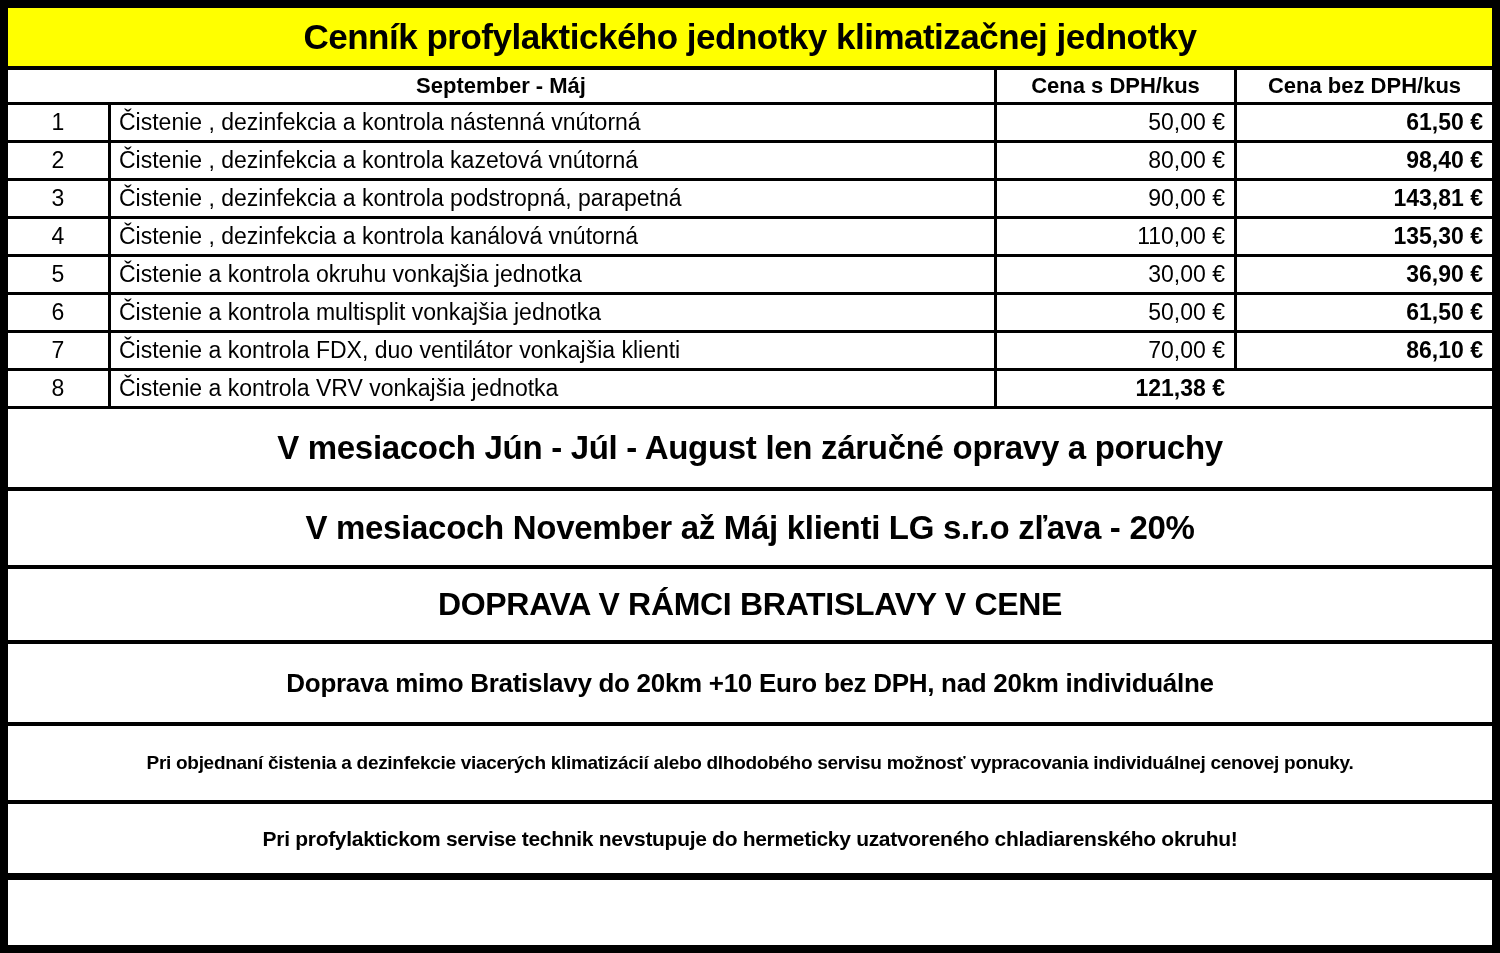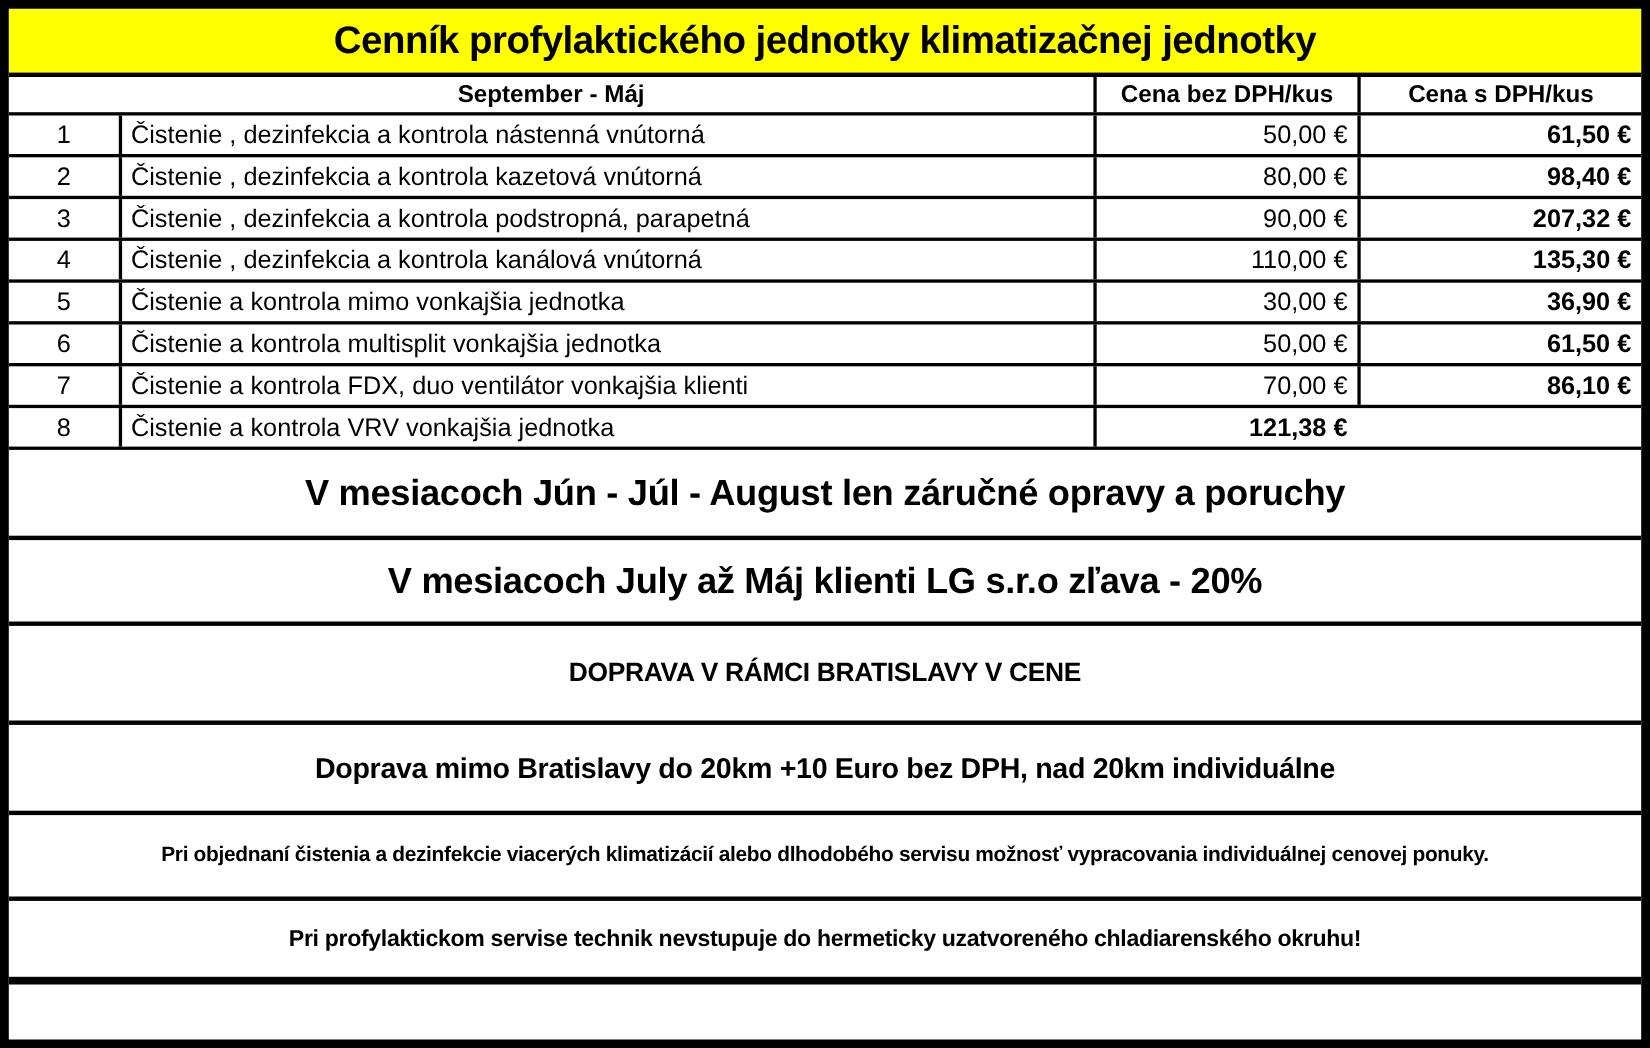--- a/index.html
+++ b/index.html
@@ -68,21 +68,21 @@
     align-items: center;
     justify-content: center;
     text-align: center;
     font-weight: bold;
     border-bottom: 4px solid var(--black);
     letter-spacing: -0.3px;
     padding: 0 14px;
   }
   .note-1 { height: 82px; font-size: 33px; }
   .note-2 { height: 78px; font-size: 33px; }
-  .note-3 { height: 90px; font-size: 24px; }
+  .note-3 { height: 75px; font-size: 32px; }
   .note-4 { height: 82px; font-size: 26px; }
   .note-5 { height: 78px; font-size: 19px; }
   .note-6 { height: 76px; font-size: 21px; border-bottom-width: 7px; }
   .footer-row {
     flex: 1;
     background: var(--yellow);
     display: flex;
     align-items: center;
     justify-content: center;
     text-align: center;
@@ -92,52 +92,52 @@
 </style>
 </head>
 <body>
 
 <div class="sheet">
 
   <div class="title-row">Cenník profylaktického jednotky klimatizačnej jednotky</div>
 
   <div class="header-row">
     <div>September - Máj</div>
+    <div>Cena s DPH/kus</div>
     <div>Cena bez DPH/kus</div>
-    <div>Cena s DPH/kus</div>
   </div>
 
   <div class="tbody">
       <div class="trow">
         <div class="cell num">1</div>
         <div class="cell desc">Čistenie , dezinfekcia a kontrola nástenná vnútorná</div>
         <div class="cell price">50,00 €</div>
         <div class="cell price bold">61,50 €</div>
       </div>
       <div class="trow">
         <div class="cell num">2</div>
         <div class="cell desc">Čistenie , dezinfekcia a kontrola kazetová vnútorná</div>
         <div class="cell price">80,00 €</div>
         <div class="cell price bold">98,40 €</div>
       </div>
       <div class="trow">
         <div class="cell num">3</div>
         <div class="cell desc">Čistenie , dezinfekcia a kontrola podstropná, parapetná</div>
         <div class="cell price">90,00 €</div>
-        <div class="cell price bold">207,32 €</div>
+        <div class="cell price bold">143,81 €</div>
       </div>
       <div class="trow">
         <div class="cell num">4</div>
         <div class="cell desc">Čistenie , dezinfekcia a kontrola kanálová vnútorná</div>
         <div class="cell price">110,00 €</div>
         <div class="cell price bold">135,30 €</div>
       </div>
       <div class="trow">
         <div class="cell num">5</div>
-        <div class="cell desc">Čistenie a kontrola mimo vonkajšia jednotka</div>
+        <div class="cell desc">Čistenie a kontrola okruhu vonkajšia jednotka</div>
         <div class="cell price">30,00 €</div>
         <div class="cell price bold">36,90 €</div>
       </div>
       <div class="trow">
         <div class="cell num">6</div>
         <div class="cell desc">Čistenie a kontrola multisplit vonkajšia jednotka</div>
         <div class="cell price">50,00 €</div>
         <div class="cell price bold">61,50 €</div>
       </div>
       <div class="trow">
@@ -147,20 +147,20 @@
         <div class="cell price bold">86,10 €</div>
       </div>
       <div class="trow">
         <div class="cell num">8</div>
         <div class="cell desc">Čistenie  a kontrola VRV vonkajšia jednotka</div>
         <div class="cell price bold">121,38 €</div>
       </div>
     </div>
 
   <div class="note note-1">V mesiacoch Jún - Júl - August len záručné opravy a poruchy</div>
-  <div class="note note-2">V mesiacoch July až Máj klienti LG s.r.o zľava - 20%</div>
+  <div class="note note-2">V mesiacoch November až Máj klienti LG s.r.o zľava - 20%</div>
   <div class="note note-3">DOPRAVA V RÁMCI BRATISLAVY V CENE</div>
   <div class="note note-4">Doprava mimo Bratislavy do 20km +10 Euro bez DPH, nad 20km individuálne</div>
   <div class="note note-5">Pri objednaní čistenia a dezinfekcie viacerých klimatizácií alebo dlhodobého servisu možnosť vypracovania individuálnej cenovej ponuky.</div>
   <div class="note note-6">Pri profylaktickom servise technik nevstupuje do hermeticky uzatvoreného chladiarenského okruhu!</div>
 
 
 </div>
 
 </body></html>

